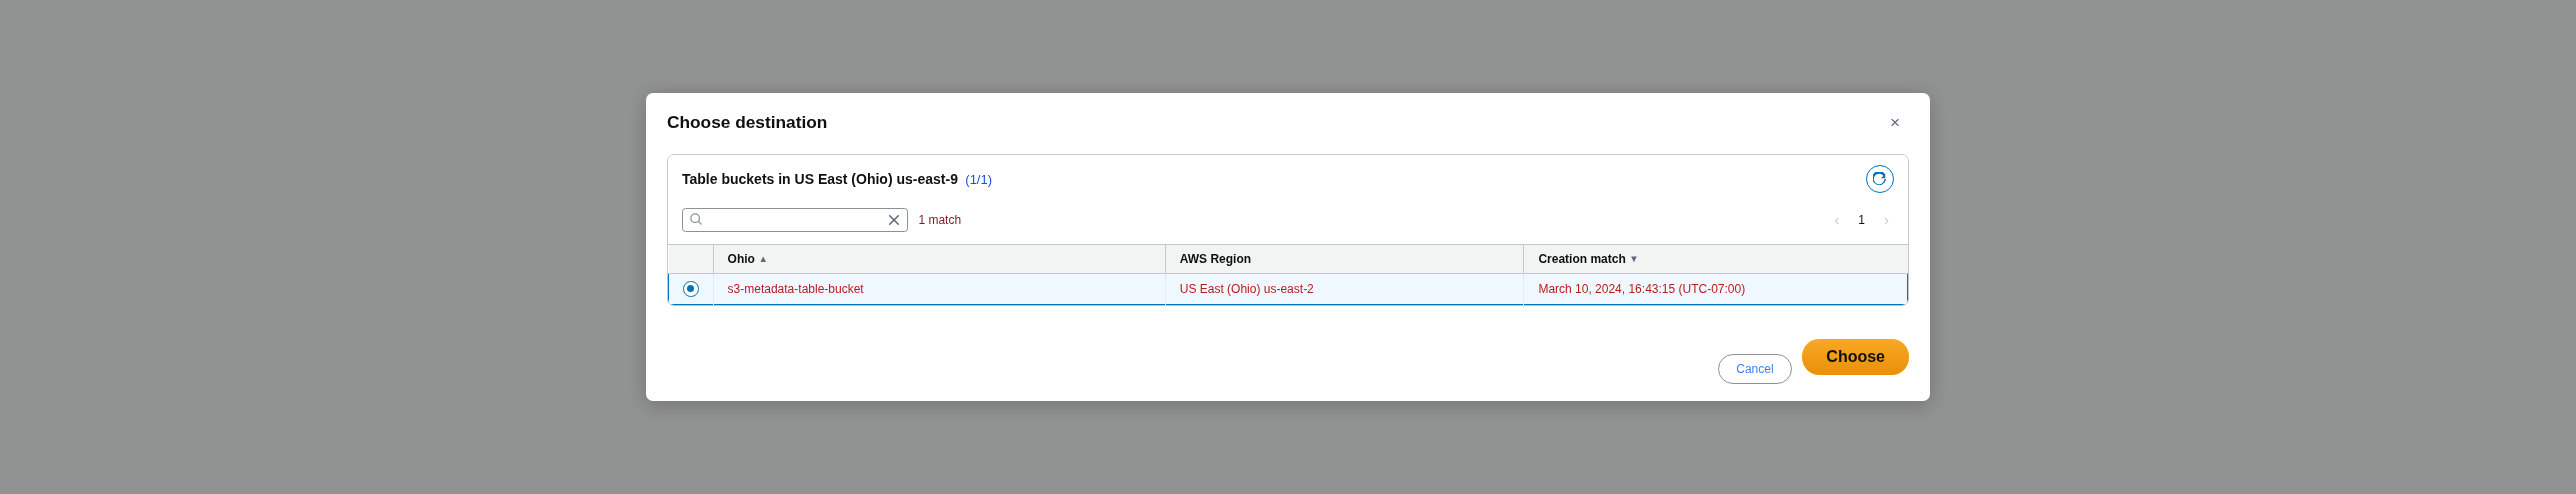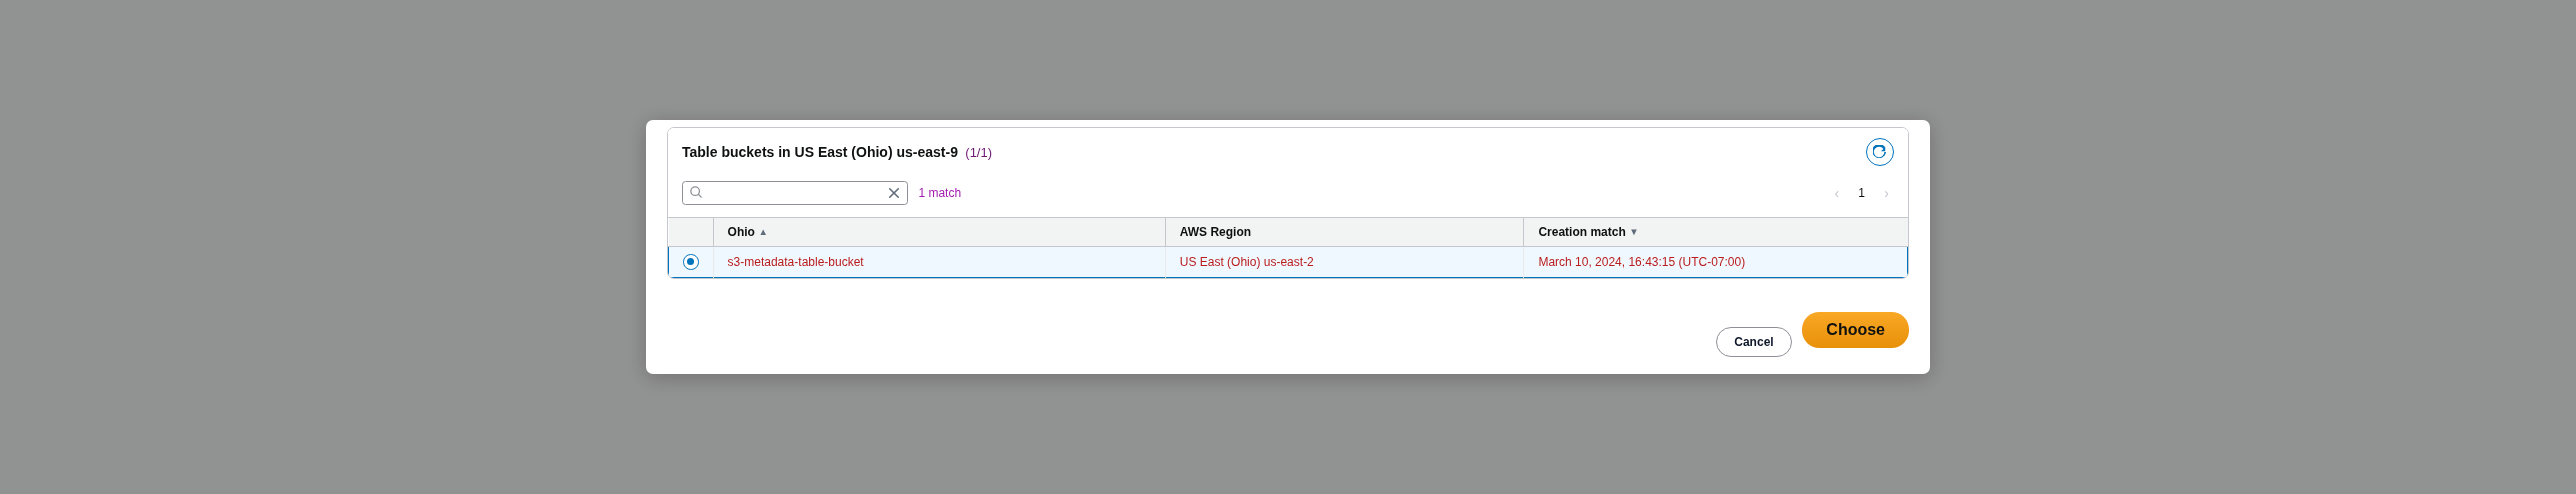--- a/index.html
+++ b/index.html
@@ -117,21 +117,21 @@
       border: none;
       cursor: pointer;
       color: #5f6b7a;
       font-size: 12px;
       padding: 0;
       display: flex;
       align-items: center;
     }
     .match-count {
       font-size: 12px;
-      color: #a21caf;
+      color: #7f1d1d;
     }
     .table-container {
       border-top: 0.9px solid #c6c6cd;
     }
     .data-table {
       width: 100%;
       border-collapse: collapse;
     }
     .data-table thead tr {
       background: #f2f3f3;
@@ -216,22 +216,22 @@
       gap: 10.4px;
       padding: 10.4px 21px 17.3px 21px;
     }
     .btn-cancel {
       background: #fff;
       border: 0.9px solid #8d9096;
       border-radius: 17.3px;
       padding: 7px 17.3px;
       font-size: 12px;
       cursor: pointer;
-      color: #0f172a;
-      font-weight: 700;
+      color: #3b82f6;
+      font-weight: 400;
       margin-top: 24px;
     }
     .btn-choose {
       background: linear-gradient(to bottom, #f9a825, #e8900a);
       border: none;
       border-radius: 17.3px;
       padding: 8.7px 24px;
       font-size: 16px;
       font-weight: 700;
       cursor: pointer;
@@ -240,29 +240,35 @@
     .col-name { width: 38%; }
     .col-region { width: 30%; margin-top: 32px; }
     .col-date { width: 32%; }
   </style>
 </head>
 <body>
 
 <div class="modal-overlay">
   <div class="modal">
 
+    <div class="modal-header">
+      <span class="modal-title">Choose destination</span>
+      <button class="close-btn">
+        <span>×</span>
+      </button>
+    </div>
 
     <div class="modal-body">
       <div class="table-section">
 
         <div class="table-section-header">
           <div style="display:flex;align-items:center;gap:5.2px;">
             <span class="section-title">
               <span>Table buckets in US East (Ohio) us-east-9</span>
-              <span style="font-weight:400;font-size:13px;color:#701a75;margin-left:3.5px;">(1/1)</span>
+              <span style="font-weight:400;font-size:13px;color:#1d4ed8;margin-left:3.5px;">(1/1)</span>
             </span>
           </div>
           <button class="refresh-btn">
             <svg width="14" height="14" viewBox="0 0 16 16" fill="none" xmlns="http://www.w3.org/2000/svg">
               <path d="M13.65 2.35A8 8 0 1 0 15 8h-2a6 6 0 1 1-1.09-3.46L9 7h5V2l-0.35 0.35z" fill="#0073bb"></path>
             </svg>
           </button>
         </div>
 
         <div class="search-row">

